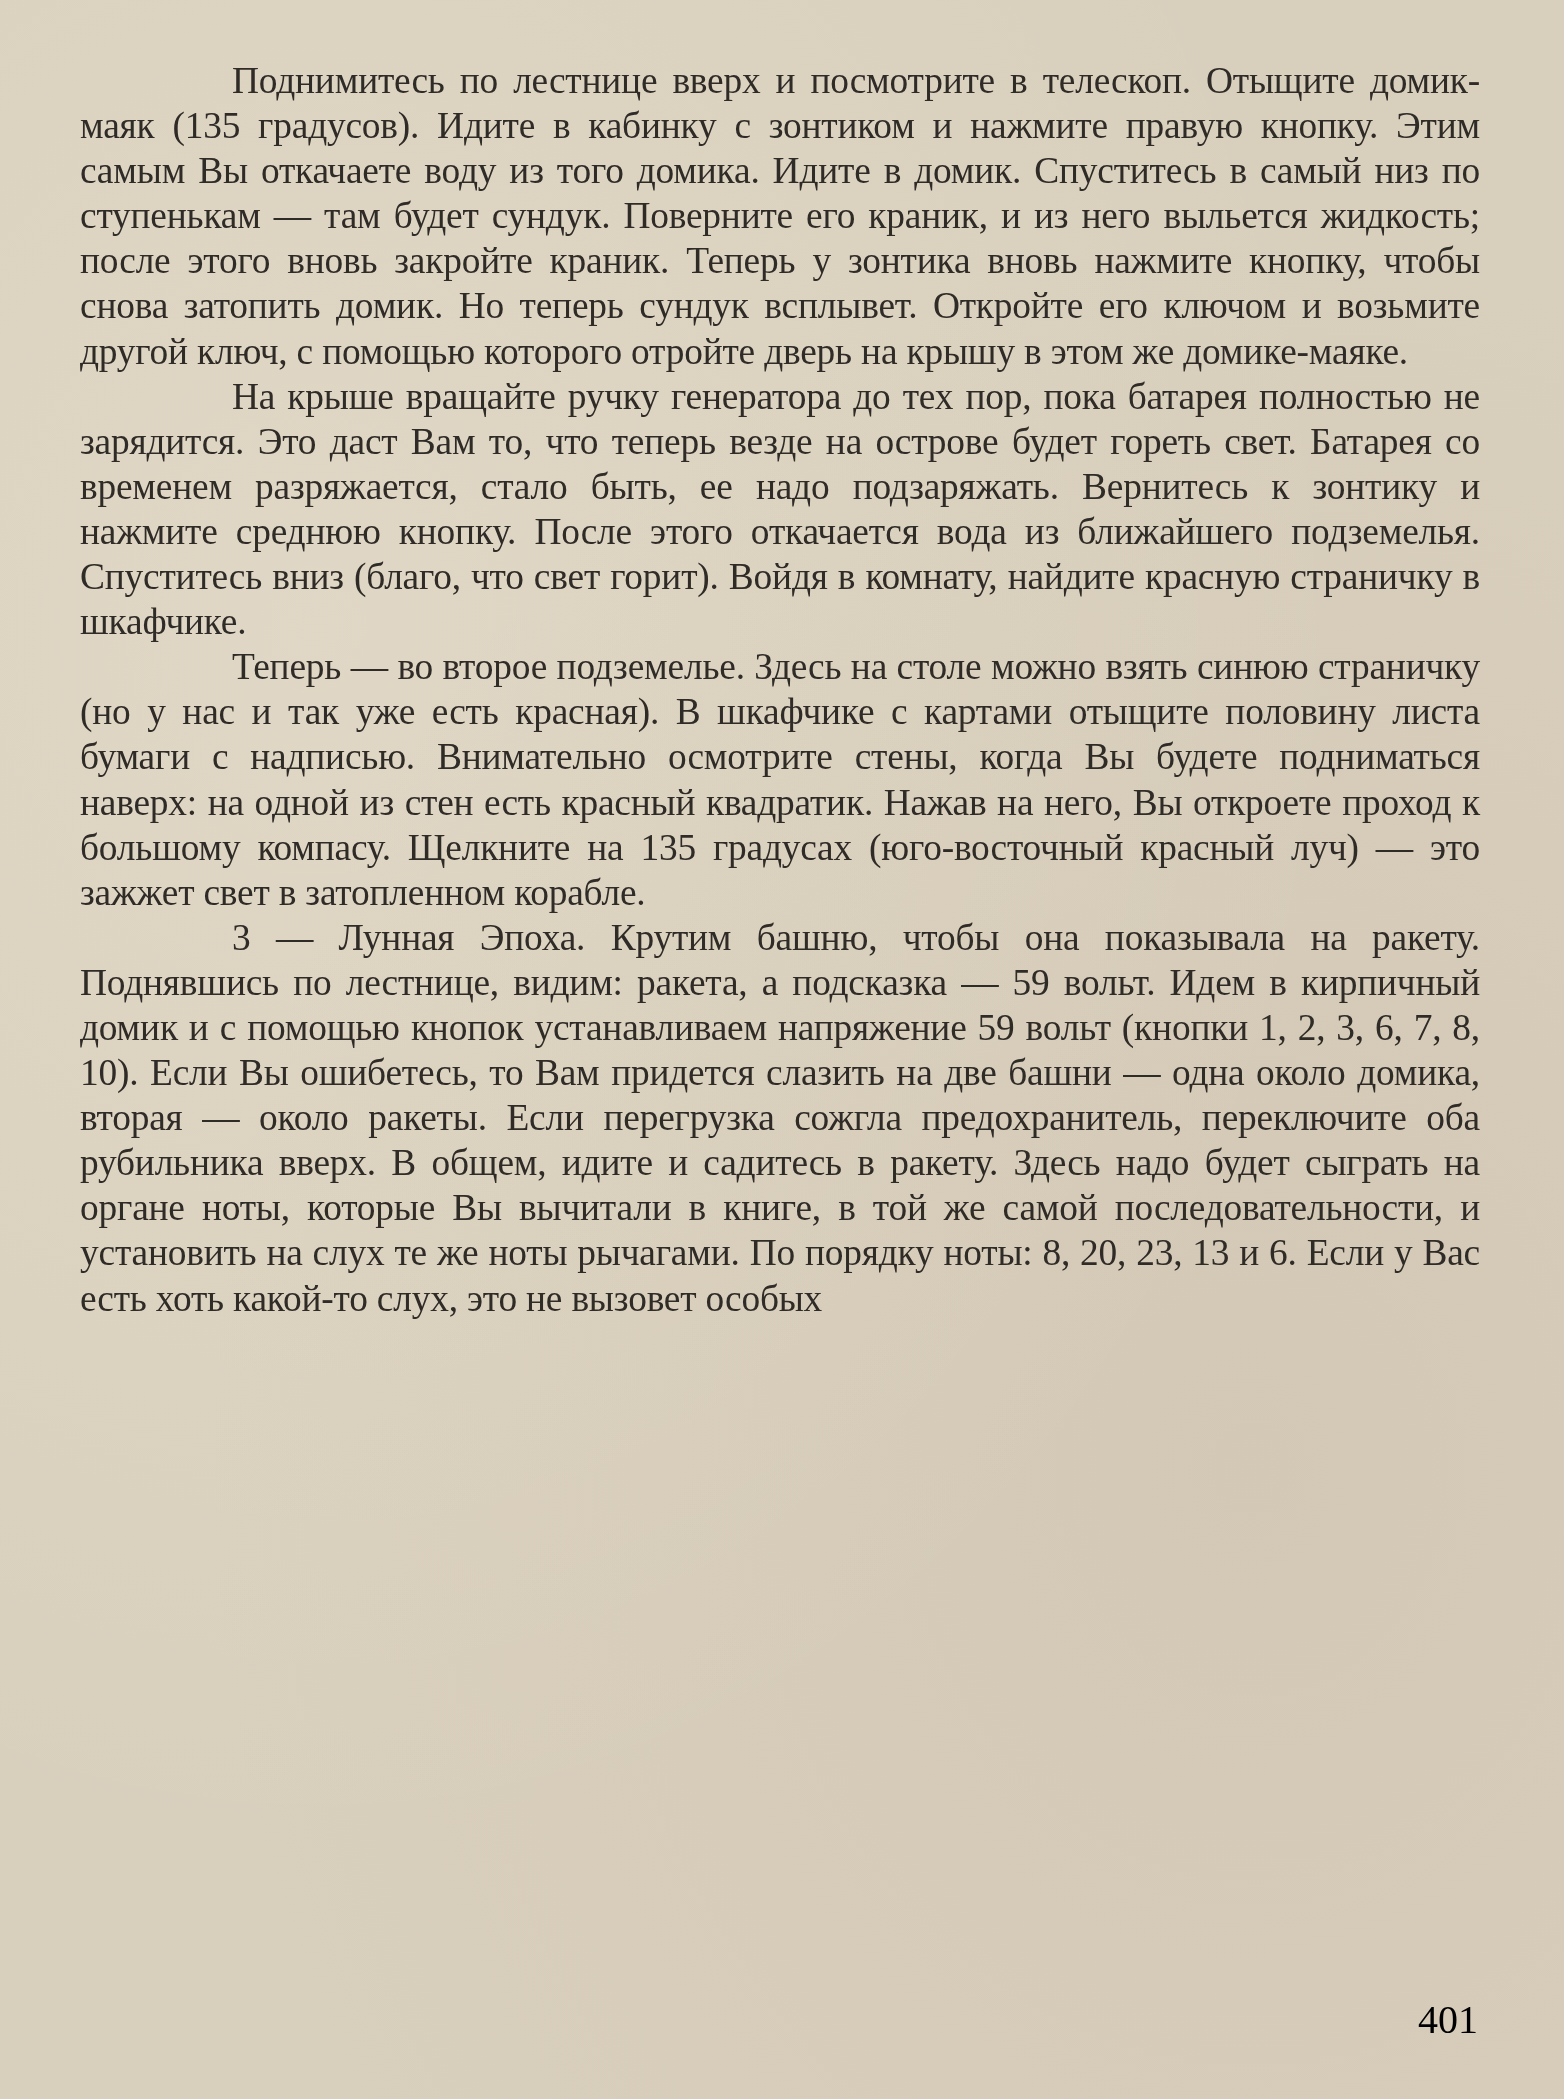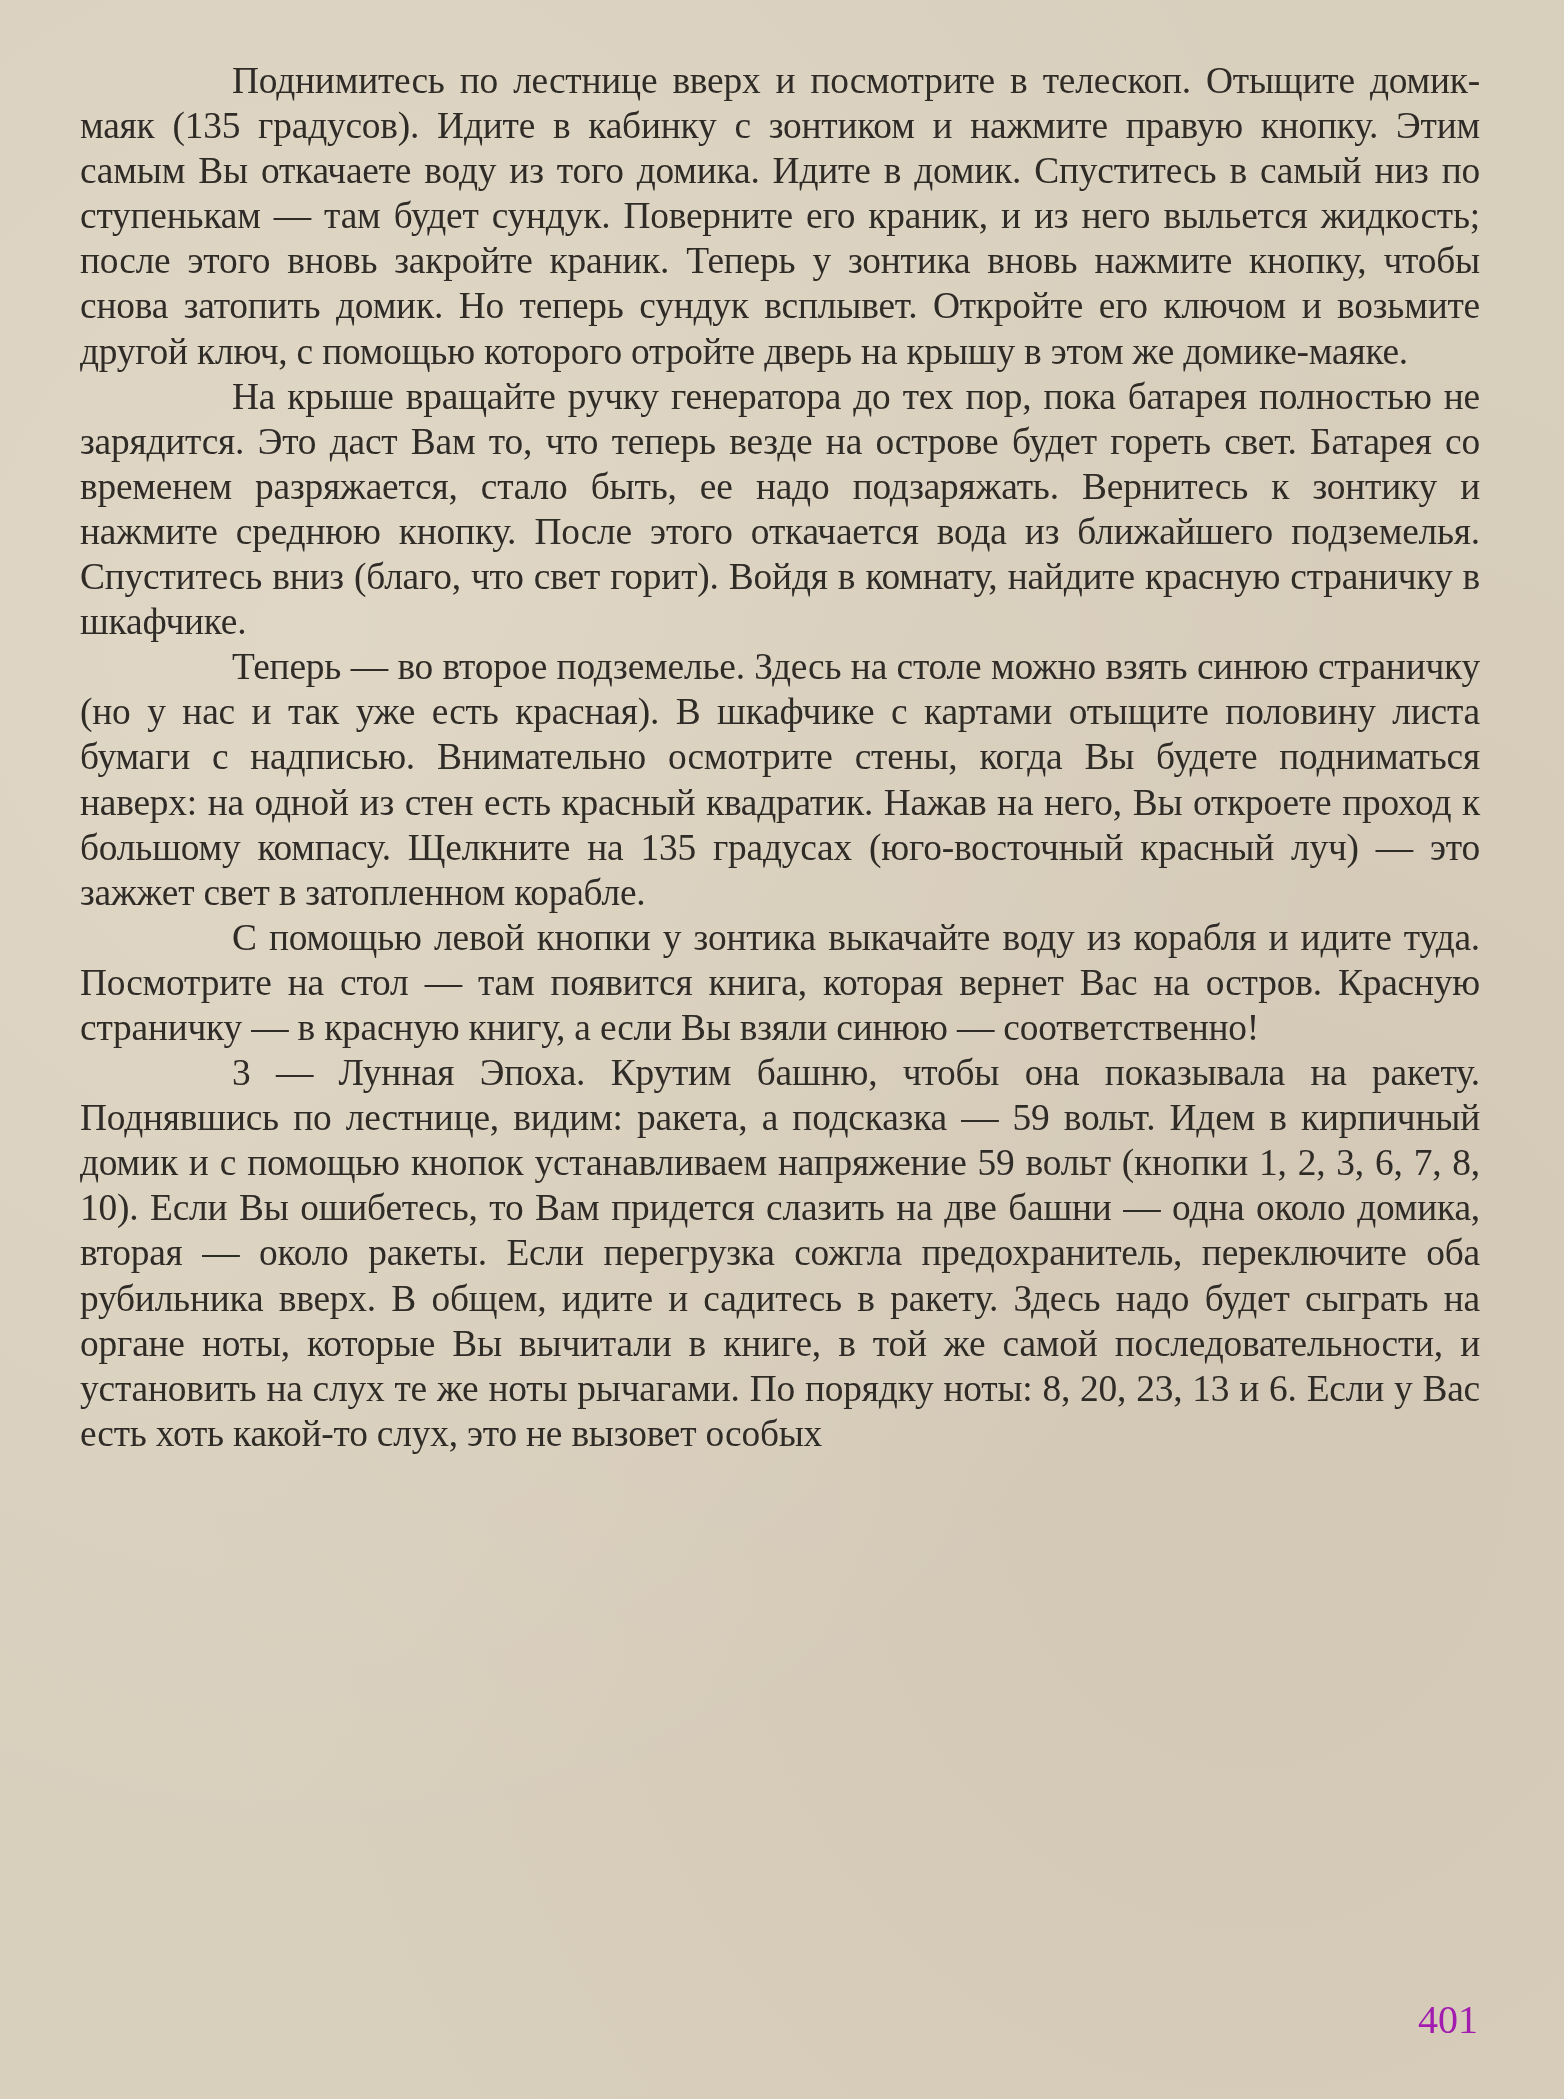--- a/index.html
+++ b/index.html
@@ -40,37 +40,34 @@
     }
     .bold {
       font-weight: normal;
     }
     .page-number {
       position: absolute;
       left: 1418px;
       top: 1996px;
       font-size: 40px;
       font-family: "Liberation Serif", "DejaVu Serif", serif;
-      color: #a21caf;
+      color: #000000;
     }
   </style>
 </head>
 <body>
 
 <div class="page">
   <p class="para indent">
     <span>Поднимитесь по лестнице вверх и посмотрите в телескоп. Отыщите домик-маяк (135 градусов). Идите в кабинку с зонтиком и нажмите правую кнопку. Этим самым Вы откачаете воду из того домика. Идите в домик. Спуститесь в самый низ по ступенькам — там будет сундук. Поверните его краник, и из него выльется жидкость; после этого вновь закройте краник. Теперь у зонтика вновь нажмите кнопку, чтобы снова затопить домик. Но теперь сундук всплывет. Откройте его ключом и возьмите другой ключ, с помощью которого отройте дверь на крышу в этом же домике-маяке.</span>
   </p>
   <p class="para indent">
     <span>На крыше вращайте ручку генератора до тех пор, пока батарея полностью не зарядится. Это даст Вам то, что теперь везде на острове будет гореть свет. Батарея со временем разряжается, стало быть, ее надо подзаряжать. Вернитесь к зонтику и нажмите среднюю кнопку. После этого откачается вода из ближайшего подземелья. Спуститесь вниз (благо, что свет горит). Войдя в комнату, найдите красную страничку в шкафчике.</span>
   </p>
   <p class="para indent">
     <span>Теперь — во второе подземелье. Здесь на столе можно взять синюю страничку (но у нас и так уже есть красная). В шкафчике с картами отыщите половину листа бумаги с надписью. Внимательно осмотрите стены, когда Вы будете подниматься наверх: на одной из стен есть красный квадратик. Нажав на него, Вы откроете проход к большому компасу. Щелкните на 135 градусах (юго-восточный красный луч) — это зажжет свет в затопленном корабле.</span>
   </p>
   <p class="para indent">
-    <span>С помощью левой кнопки у зонтика выкачайте воду из корабля и идите туда. Посмотрите на стол — там появится книга, которая вернет Вас на остров. Красную страничку — в красную книгу, а если Вы взяли синюю — соответственно!</span>
-  </p>
-  <p class="para indent">
     <span class="bold">3 — Лунная Эпоха.</span><span> Крутим башню, чтобы она показывала на ракету. Поднявшись по лестнице, видим: ракета, а подсказка — 59 вольт. Идем в кирпичный домик и с помощью кнопок устанавливаем напряжение 59 вольт (кнопки 1, 2, 3, 6, 7, 8, 10). Если Вы ошибетесь, то Вам придется слазить на две башни — одна около домика, вторая — около ракеты. Если перегрузка сожгла предохранитель, переключите оба рубильника вверх. В общем, идите и садитесь в ракету. Здесь надо будет сыграть на органе ноты, которые Вы вычитали в книге, в той же самой последовательности, и установить на слух те же ноты рычагами. По порядку ноты: 8, 20, 23, 13 и 6. Если у Вас есть хоть какой-то слух, это не вызовет особых</span>
   </p>
 </div>
 
 <div class="page-number">401</div>
 
 </body></html>

